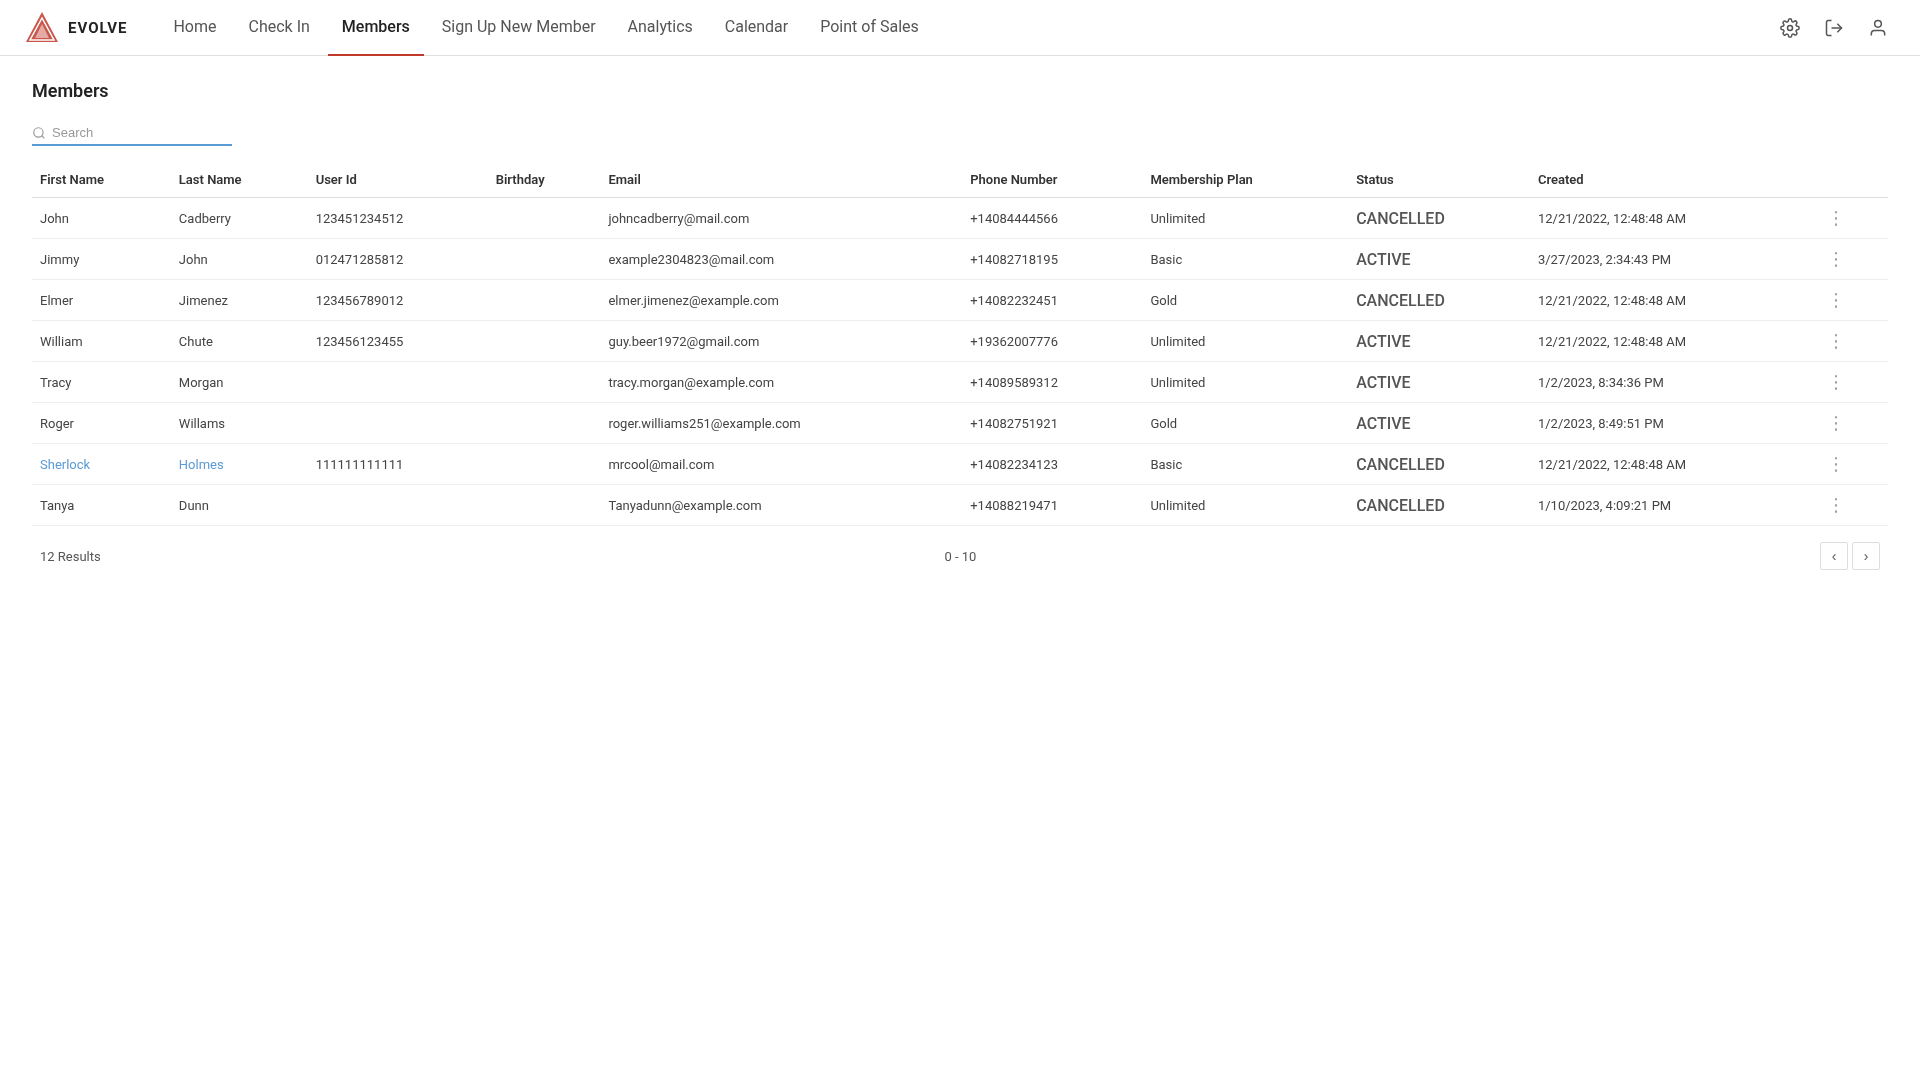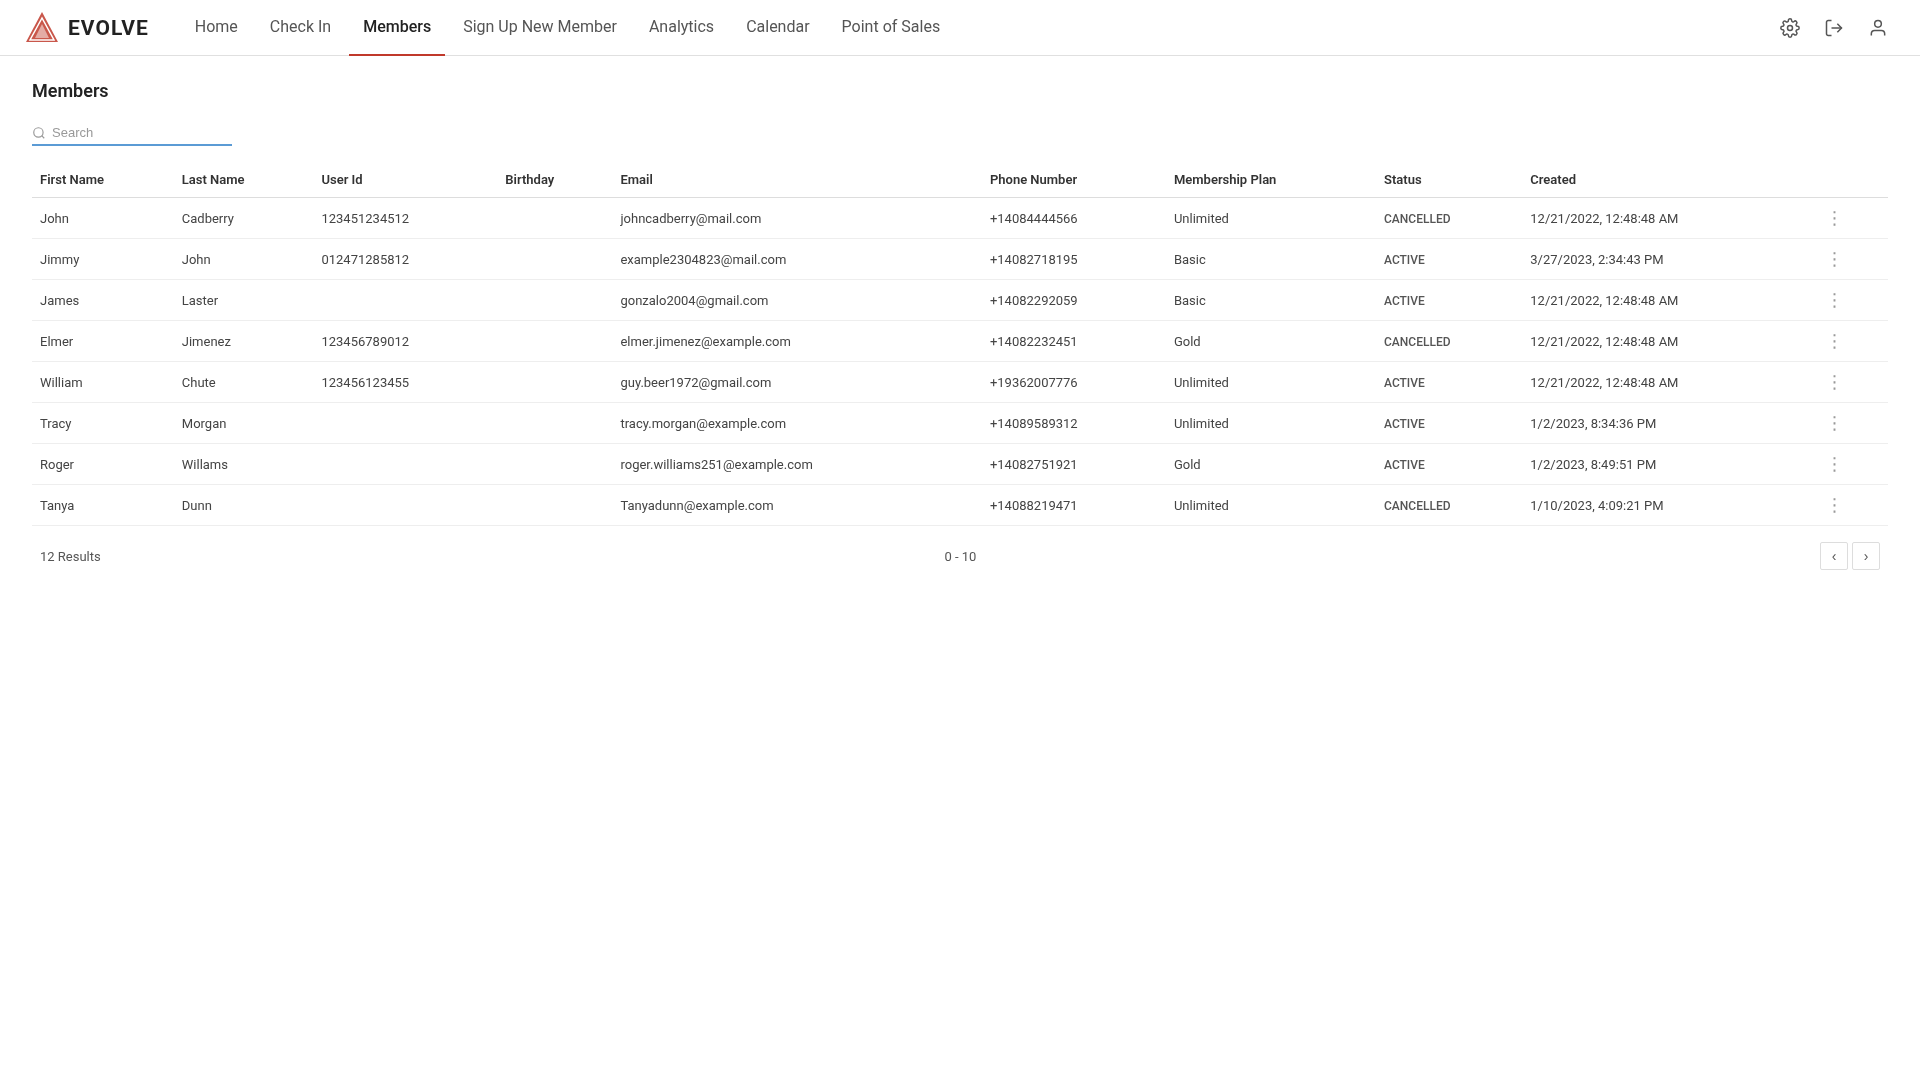--- a/index.html
+++ b/index.html
@@ -6,21 +6,21 @@
     body { font-family: -apple-system, BlinkMacSystemFont, 'Segoe UI', Roboto, sans-serif; font-size: 14px; color: #333; background: #fff; }
 
     
     .navbar {
       display: flex; align-items: center; height: 56px;
       border-bottom: 1px solid #e0e0e0; padding: 0 24px;
       position: relative;
     }
     .logo-area { display: flex; align-items: center; gap: 8px; margin-right: 32px; }
     .logo-icon { width: 36px; height: 36px; }
-    .logo-text { font-size: 21px; font-weight: 700; color: #222; letter-spacing: 1px; }
+    .logo-text { font-size: 15px; font-weight: 700; color: #222; letter-spacing: 1px; }
     .nav-links { display: flex; align-items: center; gap: 4px; flex: 1; }
     .nav-link {
       padding: 8px 14px; font-size: 16px; color: #555; cursor: pointer;
       text-decoration: none; border-bottom: 2px solid transparent; height: 56px;
       display: flex; align-items: center;
     }
     .nav-link.active { color: #222; border-bottom: 2px solid #c0392b; font-weight: 500; }
     .nav-icons { display: flex; align-items: center; gap: 8px; margin-left: auto; }
     .nav-icon-btn {
       width: 36px; height: 36px; border: none; background: none;
@@ -46,21 +46,21 @@
     .table-wrapper { width: 100%; overflow-x: auto; }
     table { width: 100%; border-collapse: collapse; }
     thead tr { border-bottom: 1px solid #ddd; }
     thead th {
       text-align: left; font-size: 13px; font-weight: 600;
       color: #333; padding: 10px 8px; white-space: nowrap;
     }
     tbody tr { border-bottom: 1px solid #eee; }
     tbody td { padding: 9px 8px; font-size: 13px; color: #444; }
     tbody td.link-style { color: #5b9bd5; cursor: pointer; }
-    .status-badge { font-size: 12px; font-weight: 500; }
+    .status-badge { font-size: 16px; font-weight: 500; }
     .status-cancelled { color: #555; }
     .status-active { color: #555; margin-top: 16px; }
     .more-btn {
       background: none; border: none; cursor: pointer; color: #999;
       font-size: 18px; padding: 2px 4px; line-height: 1;
     }
 
     
     .pagination-row {
       display: flex; align-items: center; justify-content: space-between;
@@ -171,34 +171,20 @@
       <td>example2304823@mail.com</td>
       <td>+14082718195</td>
       <td>Basic</td>
       <td><span class="status-badge status-active">ACTIVE</span></td>
       <td>3/27/2023, 2:34:43 PM</td>
       <td>
         <button class="more-btn" title="More options">⋮</button>
       </td>
     </tr>
           <tr>
-      <td class="">James</td>
-      <td class="">Laster</td>
-      <td></td>
-      <td></td>
-      <td>gonzalo2004@gmail.com</td>
-      <td>+14082292059</td>
-      <td>Basic</td>
-      <td><span class="status-badge status-active">ACTIVE</span></td>
-      <td>12/21/2022, 12:48:48 AM</td>
-      <td>
-        <button class="more-btn" title="More options">⋮</button>
-      </td>
-    </tr>
-          <tr>
       <td class="">Elmer</td>
       <td class="">Jimenez</td>
       <td>123456789012</td>
       <td></td>
       <td>elmer.jimenez@example.com</td>
       <td>+14082232451</td>
       <td>Gold</td>
       <td><span class="status-badge status-cancelled">CANCELLED</span></td>
       <td>12/21/2022, 12:48:48 AM</td>
       <td>
@@ -236,20 +222,34 @@
           <tr>
       <td class="">Roger</td>
       <td class="">Willams</td>
       <td></td>
       <td></td>
       <td>roger.williams251@example.com</td>
       <td>+14082751921</td>
       <td>Gold</td>
       <td><span class="status-badge status-active">ACTIVE</span></td>
       <td>1/2/2023, 8:49:51 PM</td>
+      <td>
+        <button class="more-btn" title="More options">⋮</button>
+      </td>
+    </tr>
+          <tr>
+      <td class="link-style">Sherlock</td>
+      <td class="link-style">Holmes</td>
+      <td>111111111111</td>
+      <td></td>
+      <td>mrcool@mail.com</td>
+      <td>+14082234123</td>
+      <td>Basic</td>
+      <td><span class="status-badge status-cancelled">CANCELLED</span></td>
+      <td>12/21/2022, 12:48:48 AM</td>
       <td>
         <button class="more-btn" title="More options">⋮</button>
       </td>
     </tr>
           <tr>
       <td class="">Tanya</td>
       <td class="">Dunn</td>
       <td></td>
       <td></td>
       <td>Tanyadunn@example.com</td>

